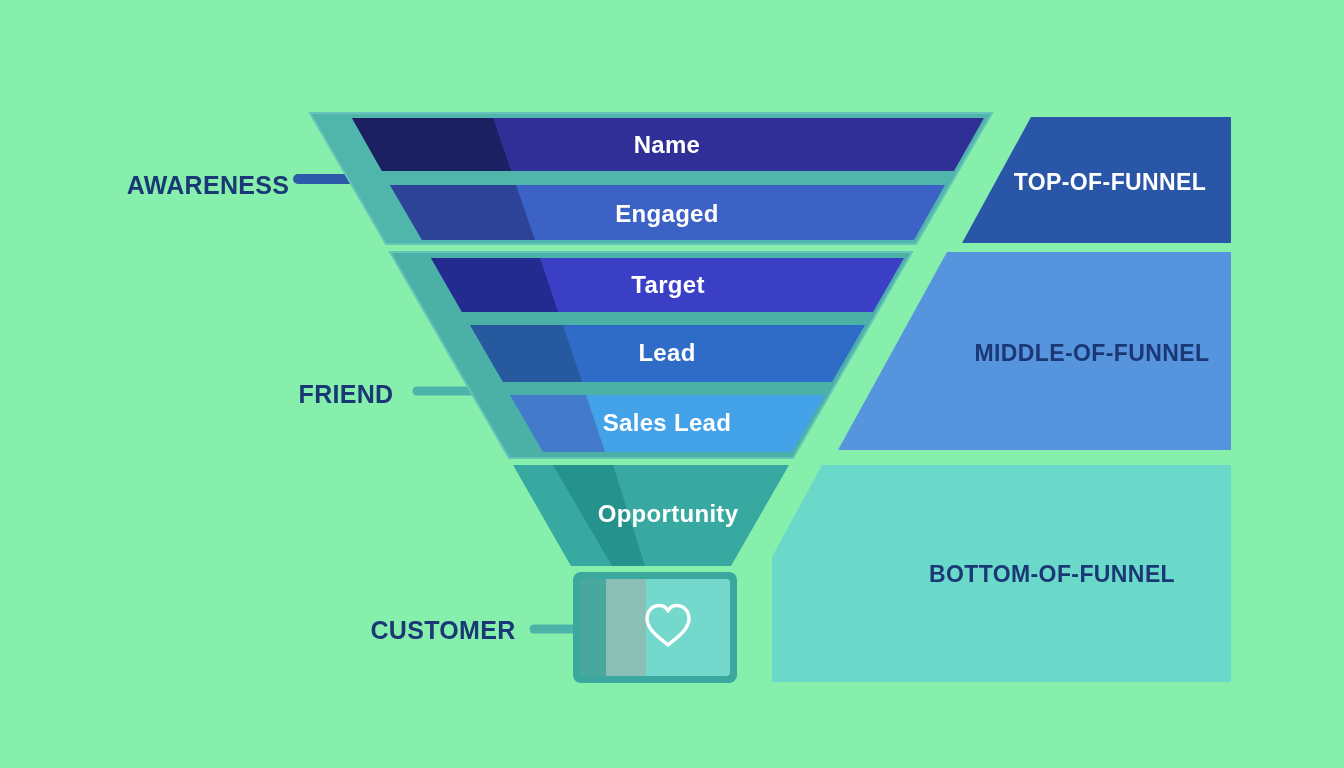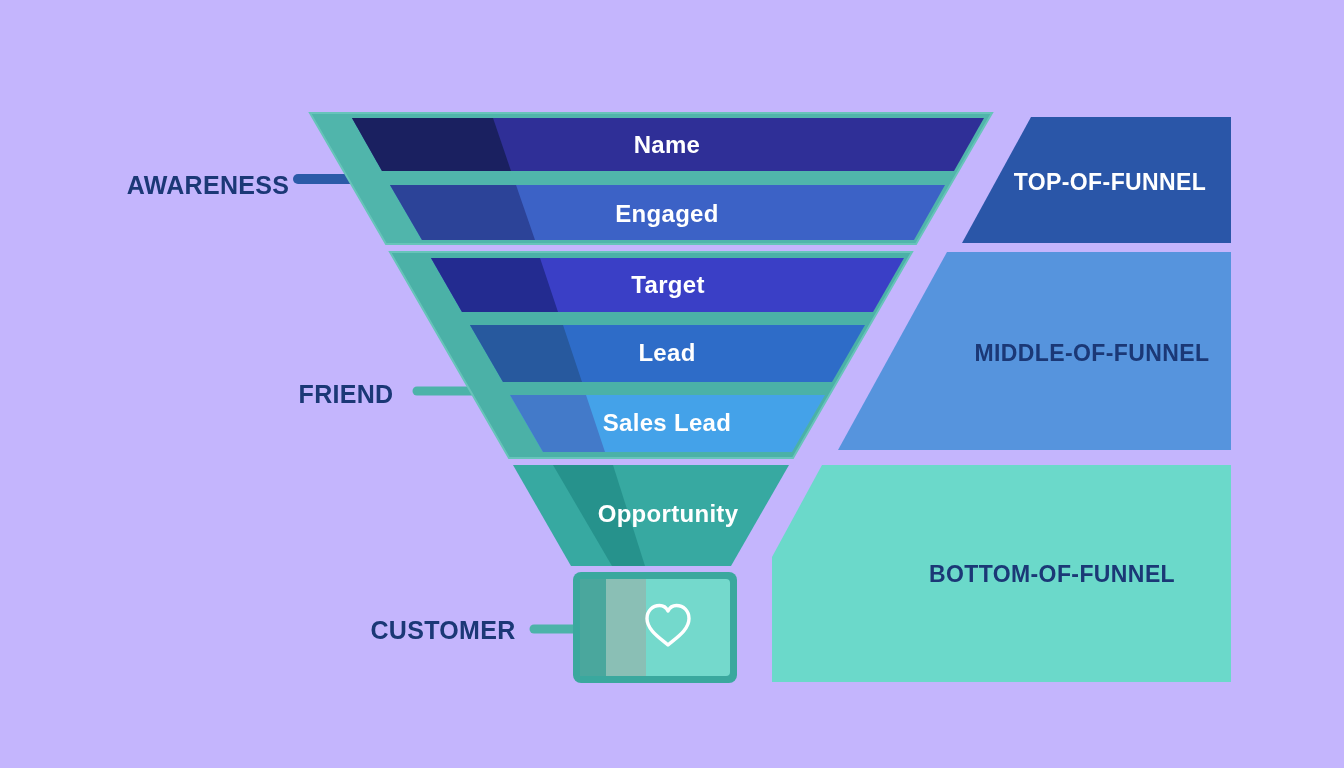--- a/index.html
+++ b/index.html
@@ -6,21 +6,21 @@
     margin: 0;
     padding: 0;
     background: #f6f6f8;
     font-family: "Liberation Sans", sans-serif;
   }
   .stage-canvas {
     position: relative;
     width: 1344px;
     height: 768px;
     overflow: hidden;
-    background: #c4b5fd;
+    background: #86efac;
     text-align: center;
   }
   svg { display: block; }
   text {
     font-family: "Liberation Sans", sans-serif;
     font-weight: 700;
   }
   .stage-text   { font-size: 24px; letter-spacing: 0.3px; }
   .zone-text    { font-size: 23px; letter-spacing: 0.4px; }
   .side-text    { font-size: 25px; letter-spacing: 0.3px; }

